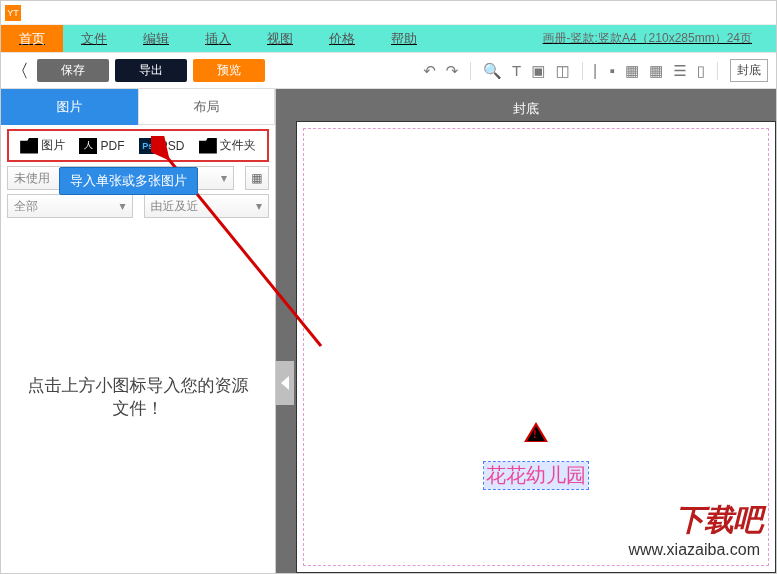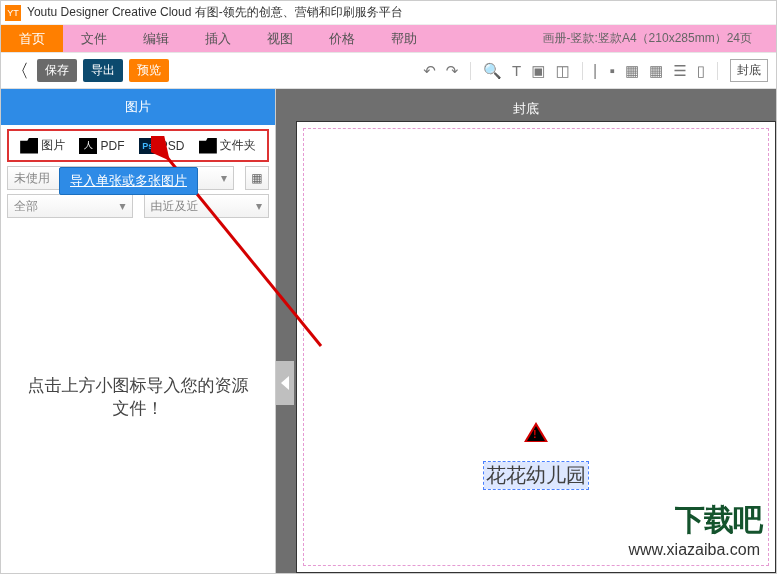--- a/index.html
+++ b/index.html
@@ -2,32 +2,32 @@
 <html><head>
 <meta charset="utf-8">
 <style>
 * { margin: 0; padding: 0; box-sizing: border-box; font-family: "Microsoft YaHei", Arial, sans-serif; }
 body { width: 777px; height: 574px; overflow: hidden; background: #fff; border: 1px solid #ccc; position: relative; }
 
 .titlebar { height: 24px; background: #fff; display: flex; align-items: center; padding: 0 4px; border-bottom: 1px solid #eee; }
 .titlebar .logo { width: 16px; height: 16px; background: #ff7f00; color: #fff; font-size: 9px; display: flex; align-items: center; justify-content: center; margin-right: 6px; font-weight: normal; }
 .titlebar .title { font-size: 12px; color: #333; }
 
-.menubar { height: 28px; display: flex; align-items: stretch; background: #f9a8d4; border-bottom: 1px solid #e5e5e5; }
+.menubar { height: 28px; display: flex; align-items: stretch; background: #5eead4; border-bottom: 1px solid #e5e5e5; text-decoration: underline; }
 .menubar .menu-item { padding: 0 18px; font-size: 13px; color: #555; display: flex; align-items: center; cursor: pointer; }
 .menubar .menu-item.active { background: #ff7f00; color: #fff; }
 .menubar .spacer { flex: 1; }
 .menubar .doc-info { font-size: 12px; color: #666; display: flex; align-items: center; padding-right: 24px; }
 
 .toolbar { height: 36px; display: flex; align-items: center; background: #fff; padding: 0 8px; gap: 6px; border-bottom: 1px solid #ddd; }
 .toolbar .tb-left { display: flex; align-items: center; gap: 6px; }
 .toolbar .tb-back { width: 22px; height: 22px; display: flex; align-items: center; justify-content: center; font-size: 18px; cursor: pointer; }
-.toolbar .btn { padding: 3px 8px; font-size: 12px; border-radius: 2px; cursor: pointer; color: #fff; }
+.toolbar .btn { padding: 3px 24px; font-size: 12px; border-radius: 2px; cursor: pointer; color: #fff; }
 .toolbar .btn.gray { background: #6a6a6a; }
-.toolbar .btn.blue { background: #0c4a6e; }
+.toolbar .btn.blue { background: #0f172a; }
 .toolbar .btn.orange { background: #ff7f00; }
 .toolbar .tb-spacer { flex: 1; }
 .toolbar .tb-icons { display: flex; align-items: center; gap: 10px; color: #777; }
 .toolbar .tb-icons span { cursor: pointer; font-size: 15px; }
 .toolbar .tb-icons .sep { width: 1px; height: 18px; background: #ddd; margin: 0 2px; }
 .toolbar .cover-btn { border: 1px solid #aaa; padding: 2px 6px; font-size: 12px; color: #444; cursor: pointer; }
 
 .main { display: flex; height: calc(100% - 88px); }
 .sidebar { width: 275px; background: #fff; display: flex; flex-direction: column; border-right: 1px solid #ccc; position: relative; }
 .side-tabs { display: flex; height: 36px; }
@@ -38,49 +38,48 @@
 .import-item { display: flex; align-items: center; gap: 3px; font-size: 12px; color: #333; cursor: pointer; }
 .import-item .ico { width: 18px; height: 16px; background: #000; display: flex; align-items: center; justify-content: center; color: #fff; font-size: 9px; }
 .import-item .ico.folder { clip-path: polygon(0 20%, 40% 20%, 50% 0, 100% 0, 100% 100%, 0 100%); background: #000; }
 .import-item .ico.pdf { background: #000; }
 .import-item .ico.psd { background: #001d36; color: #3fb7ff; font-weight: bold; }
 
 .filter-row { display: flex; gap: 11px; padding: 2px 6px; }
 .filter-row .sel { flex: 1; border: 1px solid #ccc; height: 24px; font-size: 12px; color: #888; display: flex; align-items: center; justify-content: space-between; padding: 0 6px; cursor: pointer; background: linear-gradient(#fff,#f2f2f2); }
 .filter-row .small-ico { width: 24px; height: 24px; border: 1px solid #ccc; display: flex; align-items: center; justify-content: center; cursor: pointer; background: linear-gradient(#fff,#f2f2f2); color: #666; font-size: 12px; }
 
-.tooltip { position: absolute; left: 58px; top: 166px; background: #2e8be6; color: #fff; font-size: 13px; padding: 4px 10px; border: 1px solid #1b6fbf; border-radius: 2px; z-index: 20; text-decoration: underline; }
+.tooltip { position: absolute; left: 58px; top: 166px; background: #2e8be6; color: #fff; font-size: 13px; padding: 4px 10px; border: 1px solid #1b6fbf; border-radius: 2px; z-index: 20; }
 
 .empty-hint { flex: 1; display: flex; align-items: center; justify-content: center; font-size: 17px; color: #444; text-align: center; padding: 20px; }
 
 .canvas-area { flex: 1; background: #6f6f6f; position: relative; overflow: hidden; }
 .page-label { position: absolute; top: 11px; left: 50%; transform: translateX(-50%); color: #fff; font-size: 13px; }
 .page { position: absolute; top: 32px; left: 20px; right: 0; bottom: 0; background: #fff; border: 1px solid #333; }
 .page::before { content: ""; position: absolute; inset: 6px; border: 1px dashed #e59ad3; }
-.page-text { position: absolute; left: 50%; top: 340px; transform: translateX(-50%); color: #404040; font-size: 20px; background: rgba(120,160,255,.25); padding: 0 2px; outline: 1px dashed #4a80ff; }
+.page-text { position: absolute; left: 50%; top: 340px; transform: translateX(-50%); color: #ec4899; font-size: 20px; background: rgba(120,160,255,.25); padding: 0 2px; outline: 1px dashed #4a80ff; }
 .warn { position: absolute; width: 0; height: 0; border-left: 12px solid transparent; border-right: 12px solid transparent; border-bottom: 20px solid #d40000; }
 .warn::after { content: ""; position: absolute; left: -9px; top: 4px; width: 0; height: 0; border-left: 9px solid transparent; border-right: 9px solid transparent; border-bottom: 15px solid #000; }
 .warn .bang { position: absolute; left: -3px; top: 6px; color: #d40000; font-size: 11px; font-weight: bold; z-index: 2; }
 .warn1 { left: 50%; top: 300px; transform: translateX(-50%); }
 
 .collapse-handle { position: absolute; left: 275px; top: 360px; width: 18px; height: 44px; background: #bfbfbf; display: flex; align-items: center; justify-content: center; z-index: 5; cursor: pointer; }
 .collapse-handle::before { content: ""; border-right: 8px solid #fff; border-top: 7px solid transparent; border-bottom: 7px solid transparent; }
 
 .arrow-svg { position: absolute; left: 150px; top: 135px; z-index: 15; pointer-events: none; }
 
 .watermark { position: absolute; right: 14px; bottom: 14px; z-index: 30; display: flex; flex-direction: column; align-items: flex-end; }
-.watermark .wm-main { font-size: 30px; font-weight: 900; color: #14532d; letter-spacing: -1px; text-shadow: 2px 0 #fff, -2px 0 #fff, 0 2px #fff, 0 -2px #fff; }
+.watermark .wm-main { font-size: 30px; font-weight: 900; color: #b91c1c; font-style: italic; letter-spacing: -1px; text-shadow: 2px 0 #fff, -2px 0 #fff, 0 2px #fff, 0 -2px #fff; }
 .watermark .wm-sub { font-size: 16px; color: #333; background: #fff; padding: 0 2px; }
 </style>
 </head>
 <body>
 
 <div class="titlebar">
   <div class="logo">YT</div>
-  <div class="title">Youtu Designer Creative Cloud 有图-领先的创意、营销和印刷服务平台</div>
 </div>
 
 <div class="menubar">
   <div class="menu-item active">首页</div>
   <div class="menu-item">文件</div>
   <div class="menu-item">编辑</div>
   <div class="menu-item">插入</div>
   <div class="menu-item">视图</div>
   <div class="menu-item">价格</div>
   <div class="menu-item">帮助</div>
@@ -112,20 +111,21 @@
     <span>▯</span>
     <div class="sep"></div>
     <div class="cover-btn">封底</div>
   </div>
 </div>
 
 <div class="main">
   <div class="sidebar">
     <div class="side-tabs">
       <div class="stab active">图片</div>
+      <div class="stab">布局</div>
     </div>
 
     <div class="import-row">
       <div class="import-item">
         <div class="ico folder"></div>
         <span>图片</span>
       </div>
       <div class="import-item">
         <div class="ico pdf">人</div>
         <span>PDF</span>

